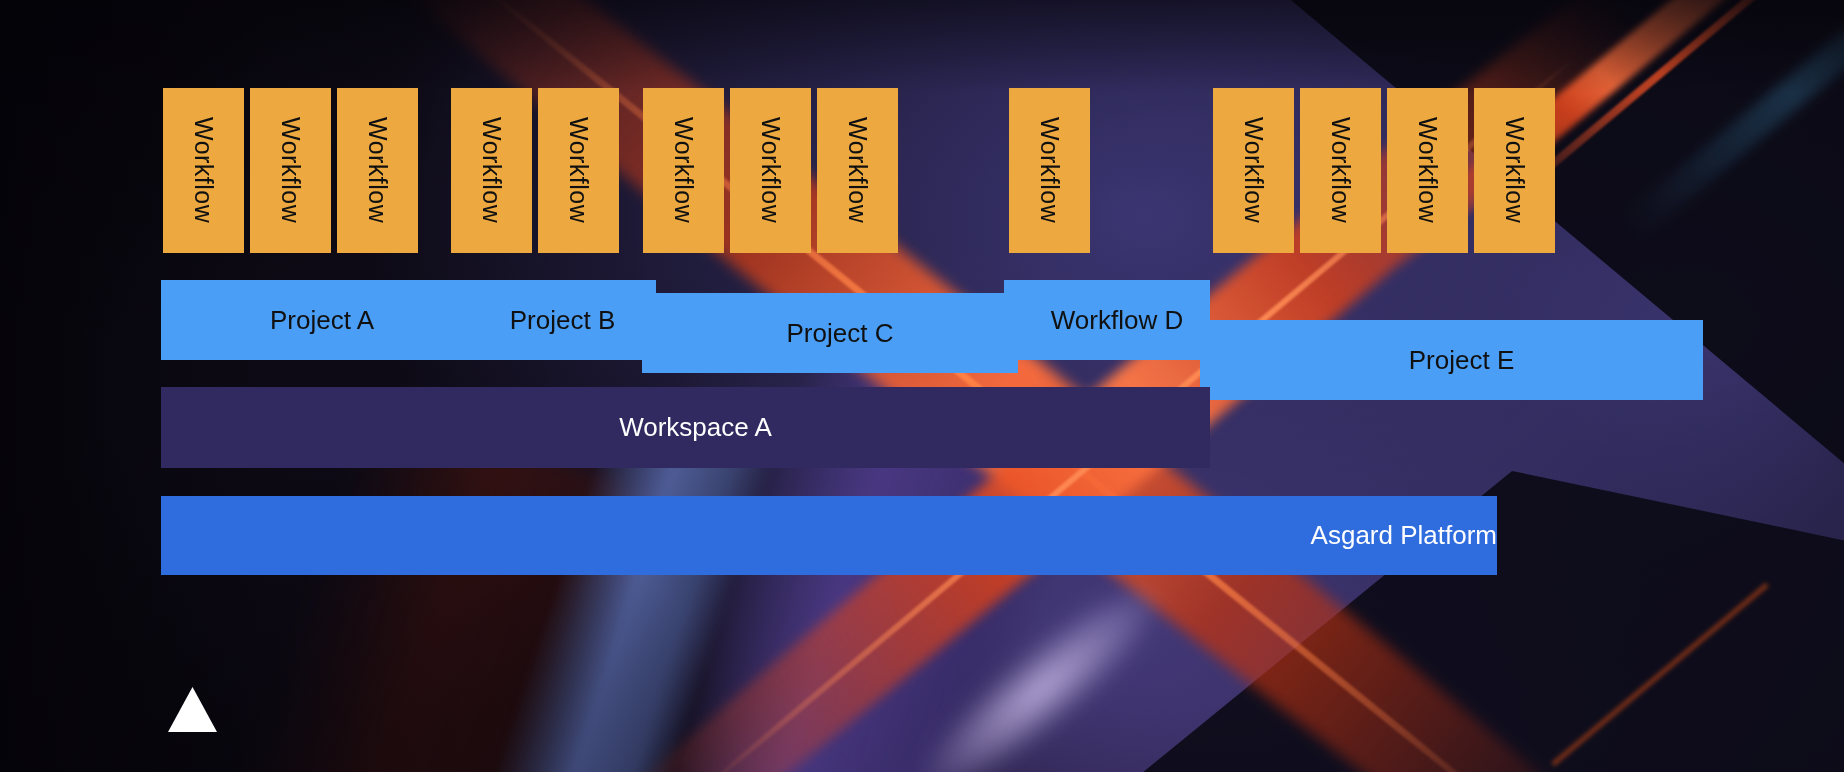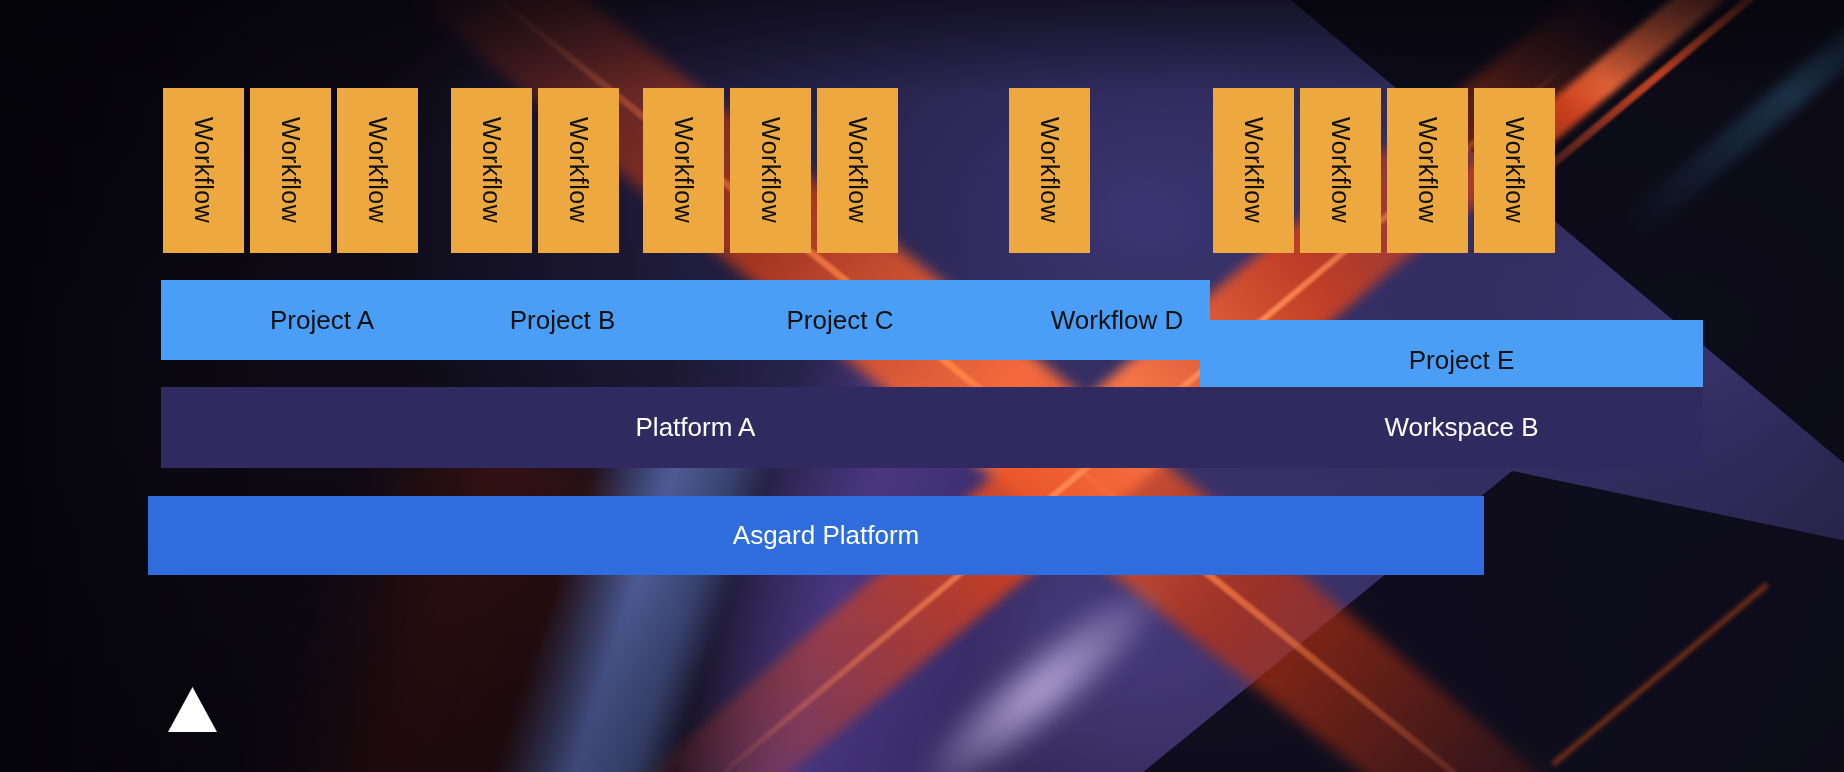--- a/index.html
+++ b/index.html
@@ -52,25 +52,25 @@
     radial-gradient(800px 500px at 10% 100%, rgba(6,4,10,.7), rgba(6,4,10,0) 70%);}
   
   .diagram{position:absolute;inset:0;z-index:5;}
   .wf-group{position:absolute;top:88px;height:165px;display:flex;gap:6px;}
   .g0{left:163px;} .g1{left:451px;} .g2{left:643px;} .g3{left:1009px;} .g4{left:1213px;}
   .wf-box{width:81px;height:165px;background:var(--c-workflow,#EDA93F);
     display:flex;align-items:center;justify-content:center;}
   .wf-box span{writing-mode:vertical-rl;font-size:25px;color:var(--c-text-dark,#101010);letter-spacing:.5px;}
   .box{position:absolute;display:flex;align-items:center;justify-content:center;font-size:26px;padding-left:20px;}
   .proj{top:280px;height:80px;background:var(--c-project,#4A9EF5);color:var(--c-text-dark,#101010);}
-  .p0{left:161px;width:282px;} .p1{left:449px;width:187px;text-align:center;} .p2{left:642px;width:356px;}
+  .p0{left:161px;width:282px;} .p1{left:449px;width:187px;text-align:center;} .p2{left:642px;width:356px;margin-top:13px;}
   .p3{left:1004px;width:186px;} .p4{left:1200px;width:483px;margin-top:40px;}
   .ws{top:387px;height:81px;background:var(--c-workspace,#312A60);color:var(--c-text-light,#fff);}
   .w0{left:161px;width:1029px;} .w1{left:1200px;width:483px;}
-  .platform{top:496px;height:79px;left:148px;width:1316px;background:var(--c-platform,#2F6CDE);color:var(--c-text-light,#fff);}
+  .platform{top:496px;height:79px;left:161px;width:1316px;background:var(--c-platform,#2F6CDE);color:var(--c-text-light,#fff);justify-content:flex-end;}
   .logo{position:absolute;z-index:6;left:168px;top:687px;width:49px;height:45px;
     background:var(--c-logo,#fff);clip-path:polygon(50% 0, 0 100%, 100% 100%);}
 </style>
 </head>
 <body>
 
 <div class="canvas">
 
   <div class="bg">
     <div class="bg-indigo"></div>
@@ -153,24 +153,21 @@
       <span>Project C</span>
     </div>
     <div class="box proj p3">
       <span>Workflow D</span>
     </div>
     <div class="box proj p4">
       <span>Project E</span>
     </div>
 
     <div class="box ws w0">
-      <span>Platform A</span>
-    </div>
-    <div class="box ws w1">
-      <span>Workspace B</span>
+      <span>Workspace A</span>
     </div>
 
     <div class="box platform">
       <span>Asgard Platform</span>
     </div>
 
   </div>
 
   <div class="logo"></div>
 </div>

